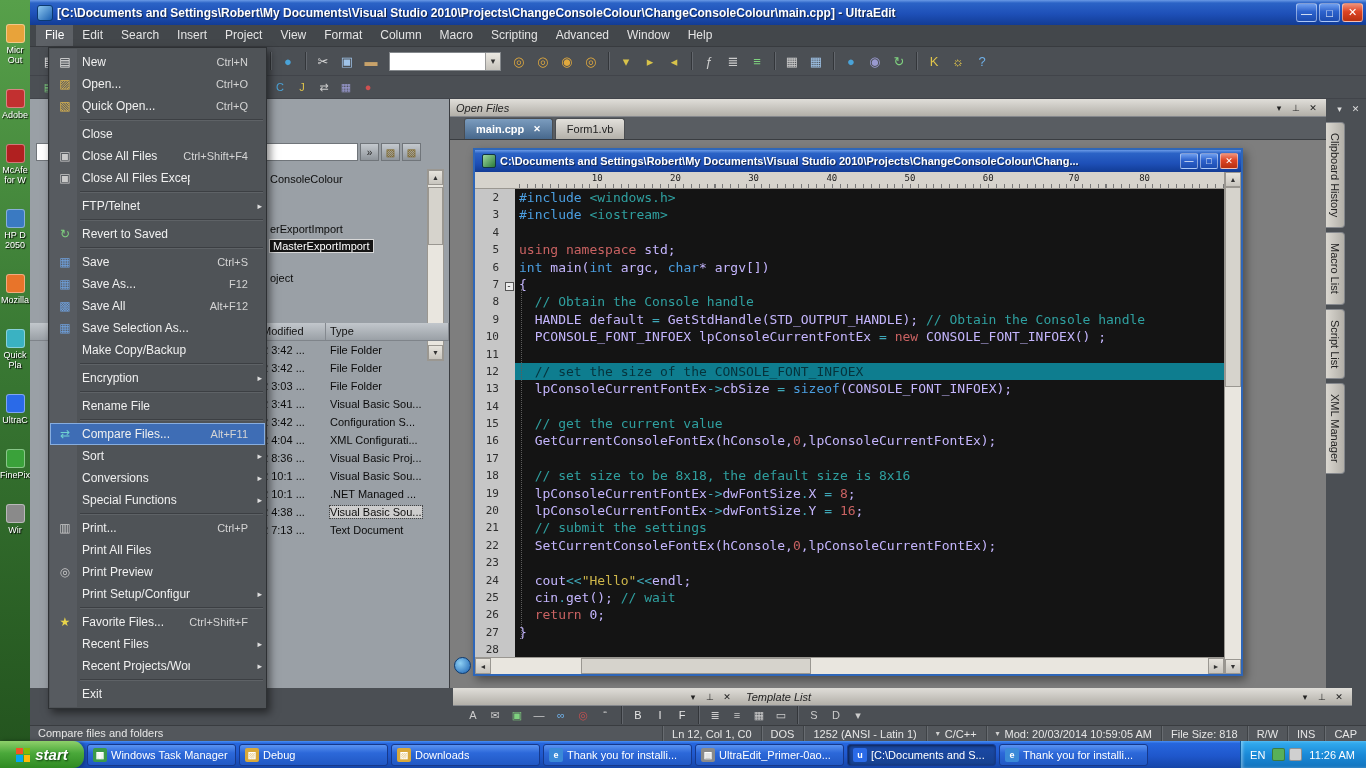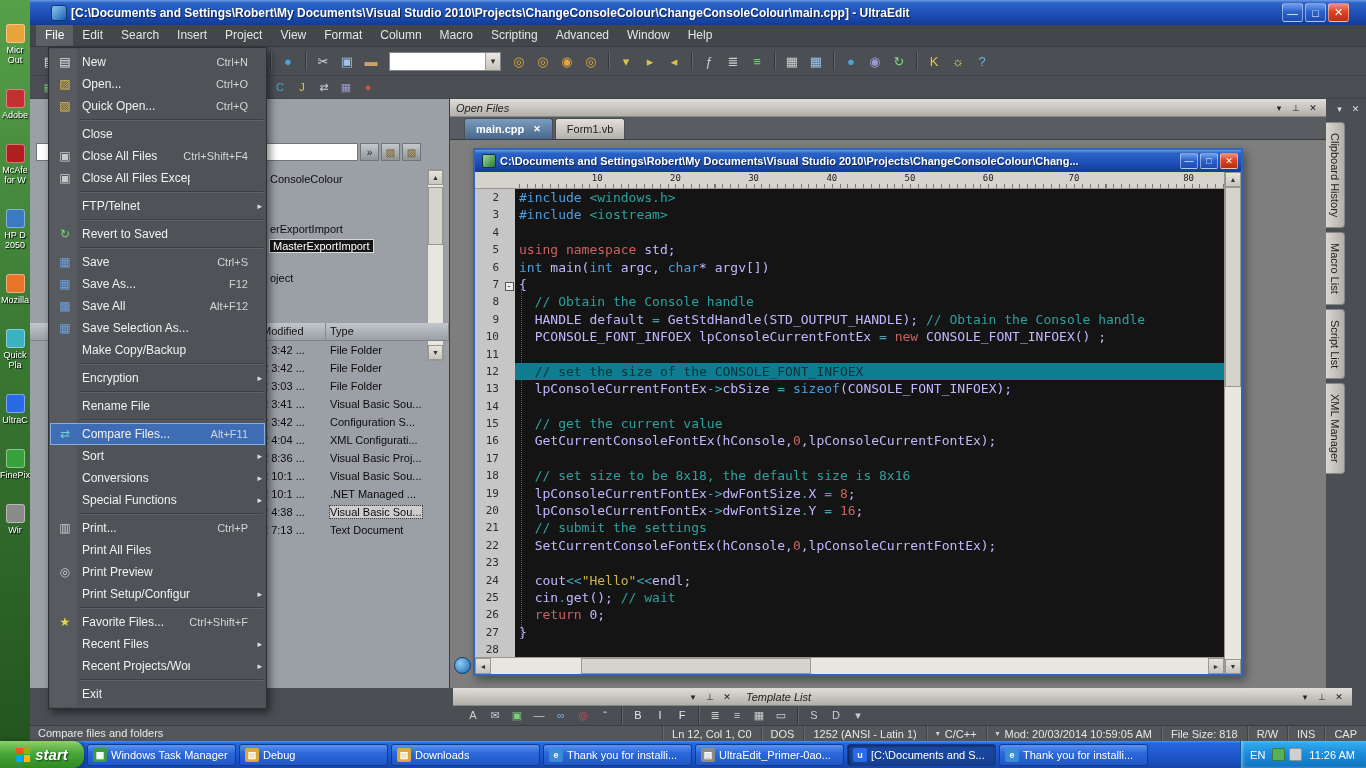--- a/index.html
+++ b/index.html
@@ -11,21 +11,21 @@
     background:linear-gradient(180deg,#57a04a,#3a7a34 45%,#24551f); overflow:hidden; }
   .dicon { width:30px; margin-top:24px; display:flex; flex-direction:column; align-items:center; }
   .dimg { width:19px; height:19px; border-radius:3px; border:1px solid rgba(255,255,255,.4); }
   .dlabel { font-size:9px; color:#fff; text-shadow:1px 1px 1px #000; text-align:center;
     line-height:10px; margin-top:2px; width:30px; word-break:break-word; }
 
   
   #app { position:absolute; left:30px; top:0; width:1336px; height:741px;
     display:flex; flex-direction:column; background:#4b4f54; }
 
-  .titlebar { height:25px; flex:none; display:flex; align-items:center; padding:0 17px;
+  .titlebar { height:25px; flex:none; display:flex; align-items:center; padding:0 3px;
     background:linear-gradient(180deg,#6a9ae6 0%,#2b63c6 12%,#1e50b8 55%,#123c95 100%); }
   .app-ico { width:16px; height:16px; margin:0 4px; border-radius:3px; background:linear-gradient(135deg,#8ec8f0,#1a5fb0);
     border:1px solid #0c3a70; flex:none; }
   .ttext { flex:1; color:#fff; font-weight:bold; font-size:12px; text-shadow:1px 1px 1px #102040;
     white-space:nowrap; overflow:hidden; }
   .ttext.small { font-size:11px; }
   .wbtn { width:21px; height:19px; margin-left:2px; border-radius:3px; color:#fff; font-size:11px; flex:none;
     display:flex; align-items:center; justify-content:center; border:1px solid rgba(255,255,255,.45);
     background:linear-gradient(180deg,#70a0f0,#2d62cc 45%,#1c4cb0); }
   .wbtn.close { background:linear-gradient(180deg,#f09078,#dd4424 45%,#b83010); }
@@ -614,21 +614,21 @@
           <div class="cbody">
             <div class="cmain">
               <div class="ruler">
                   <span class="rmark" style="left: 122.2px;">10</span>
                   <span class="rmark" style="left: 200.4px;">20</span>
                   <span class="rmark" style="left: 278.6px;">30</span>
                   <span class="rmark" style="left: 356.8px;">40</span>
                   <span class="rmark" style="left: 435px;">50</span>
                   <span class="rmark" style="left: 513.2px;">60</span>
                   <span class="rmark" style="left: 599px;">70</span>
-                  <span class="rmark" style="left: 669.6px; margin-left: 44px;">80</span>
+                  <span class="rmark" style="left: 669.6px;">80</span>
                 </div>
               <div id="code">
                   <div class="cl">
                     <span class="gut">2</span>
                     <span class="gmark"></span>
                     <span class="ctext"><span class="tok b">#include</span><span class="tok g"> </span><span class="tok t">&lt;windows.h&gt;</span></span>
                   </div>
                   <div class="cl">
                     <span class="gut">3</span>
                     <span class="gmark"></span>

